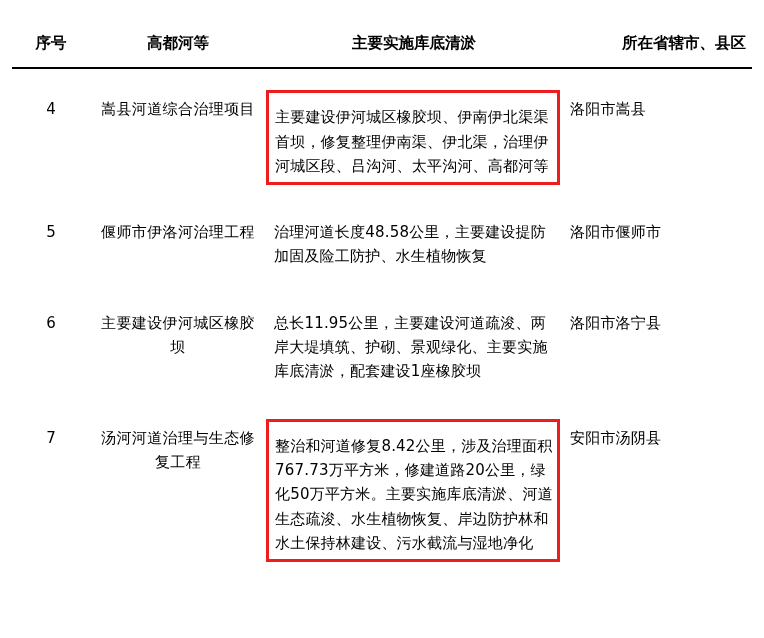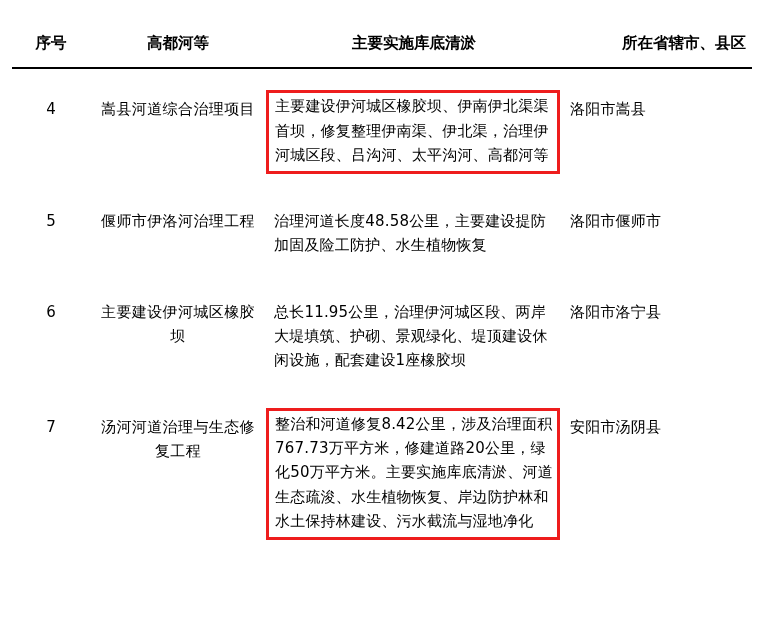--- a/index.html
+++ b/index.html
@@ -74,21 +74,21 @@
   }
 
   
   .desc-wrap {
     position: relative;
     display: block;
   }
   .desc-wrap.boxed {
     border: 3px solid #ee1d1d;
     margin: -7px -6px -7px -8px;
-    padding: 1px 4px 4px 6px;
+    padding: 12px 4px 4px 6px;
   }
 
   
   tbody tr.spacer td {
     padding: 0;
     height: 14px;
     line-height: 0;
     font-size: 0;
   }
 </style>
@@ -150,21 +150,21 @@
         <td></td>
           <td></td>
           <td></td>
           <td></td>
       </tr>
 
       <tr>
         <td class="col-no">6</td>
         <td class="col-name">主要建设伊河城区橡胶坝</td>
         <td class="col-desc">
-          <span class="desc-wrap">总长11.95公里，治理伊河城区段、两岸大堤填筑、护砌、景观绿化、堤顶建设休闲设施，配套建设1座橡胶坝</span>
+          <span class="desc-wrap">总长11.95公里，主要建设河道疏浚、两岸大堤填筑、护砌、景观绿化、主要实施库底清淤，配套建设1座橡胶坝</span>
         </td>
         <td class="col-area">洛阳市洛宁县</td>
       </tr>
 
       <tr class="spacer">
         <td></td>
           <td></td>
           <td></td>
           <td></td>
       </tr>

